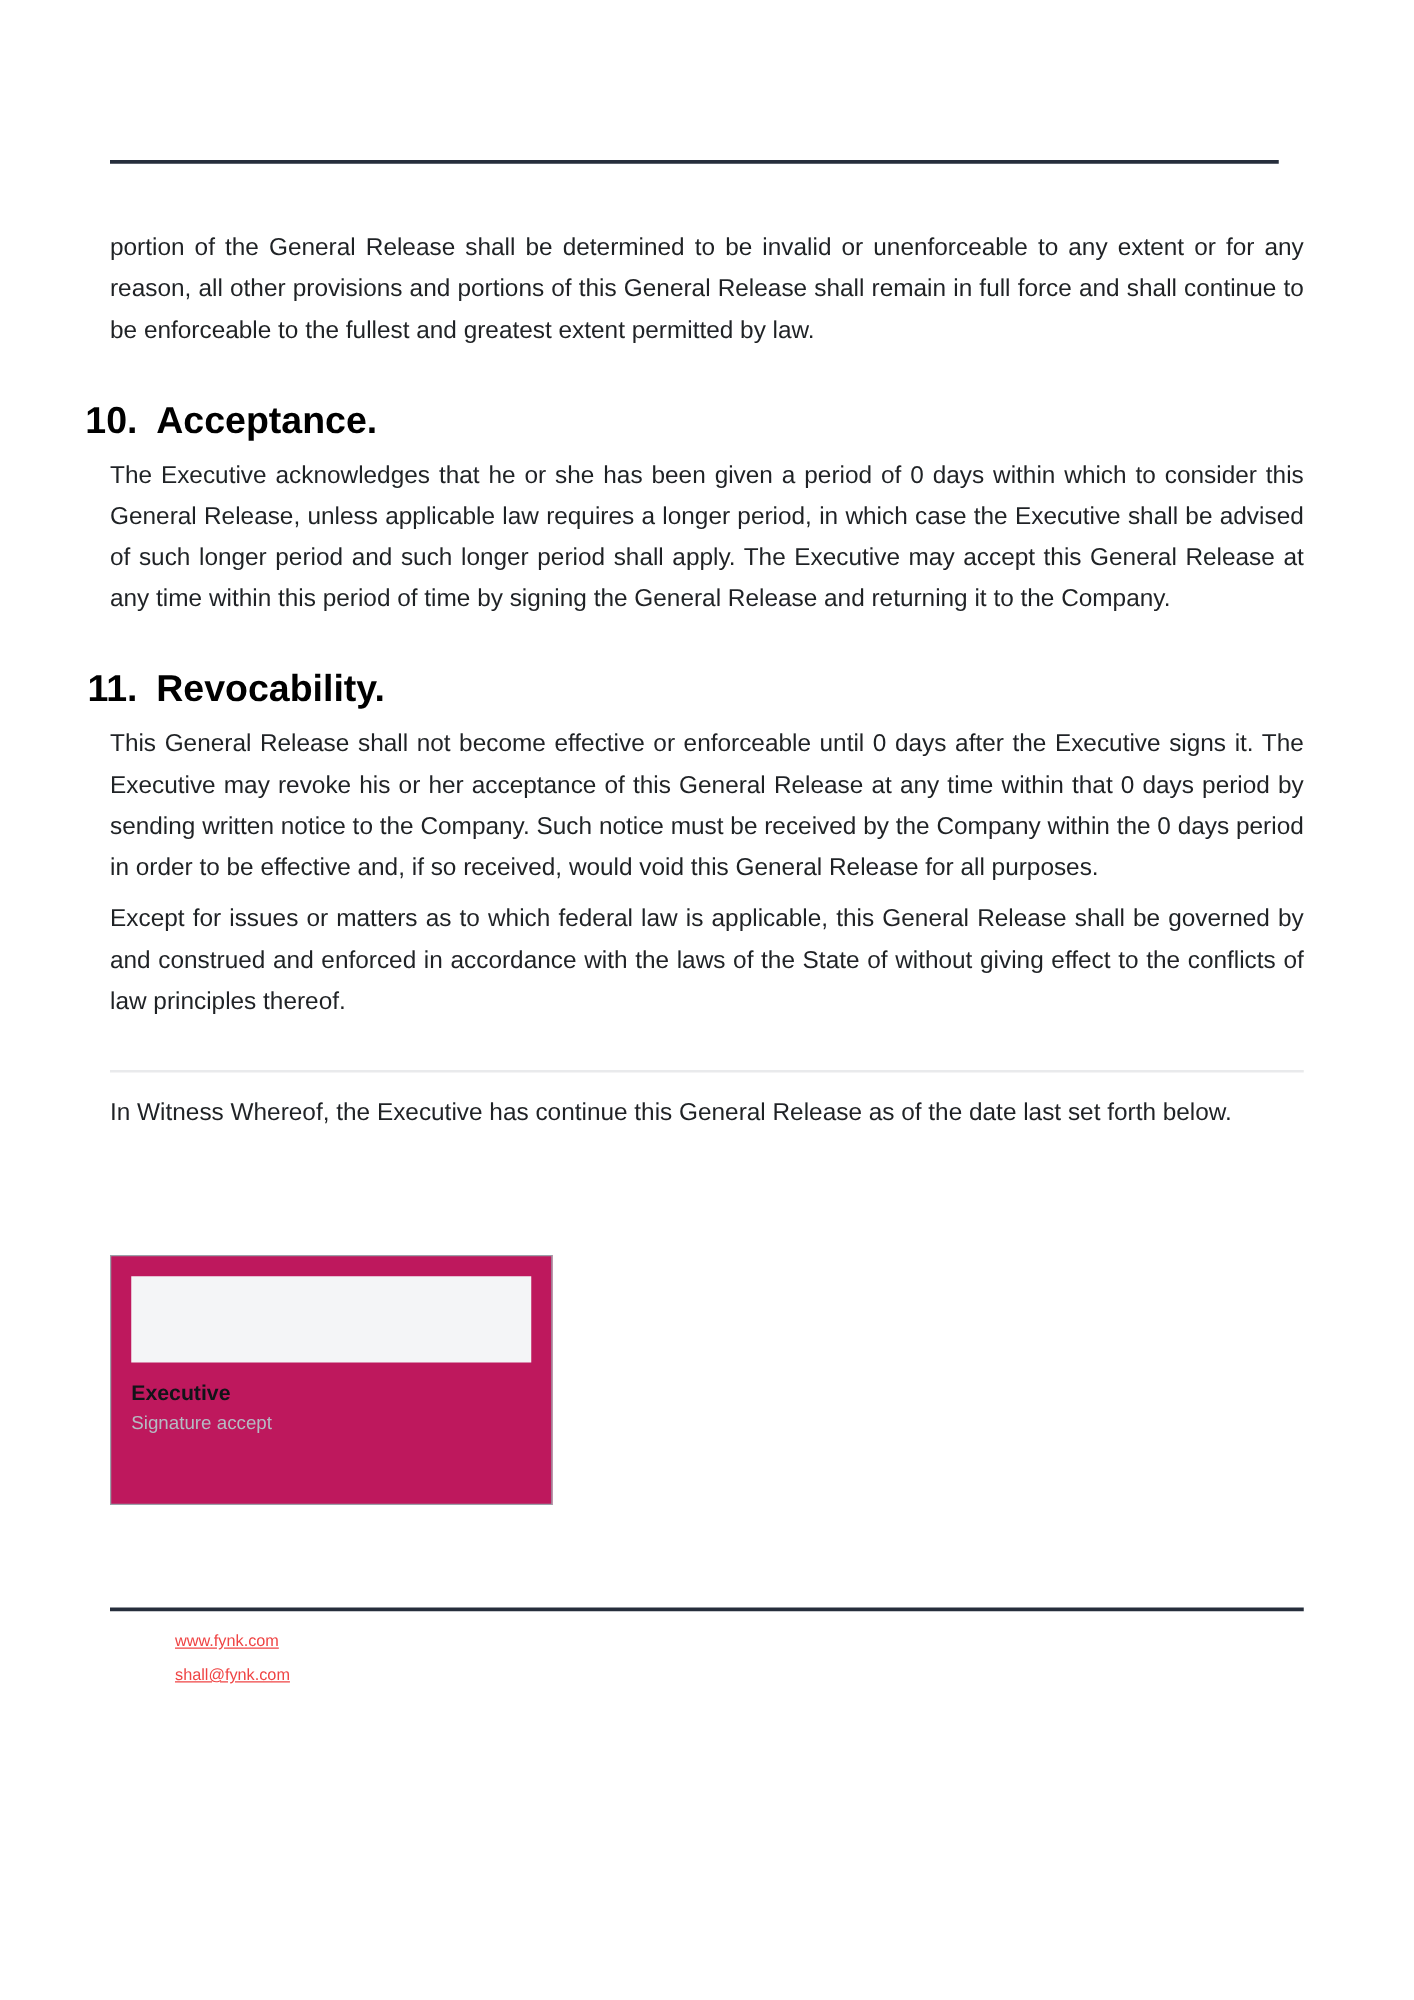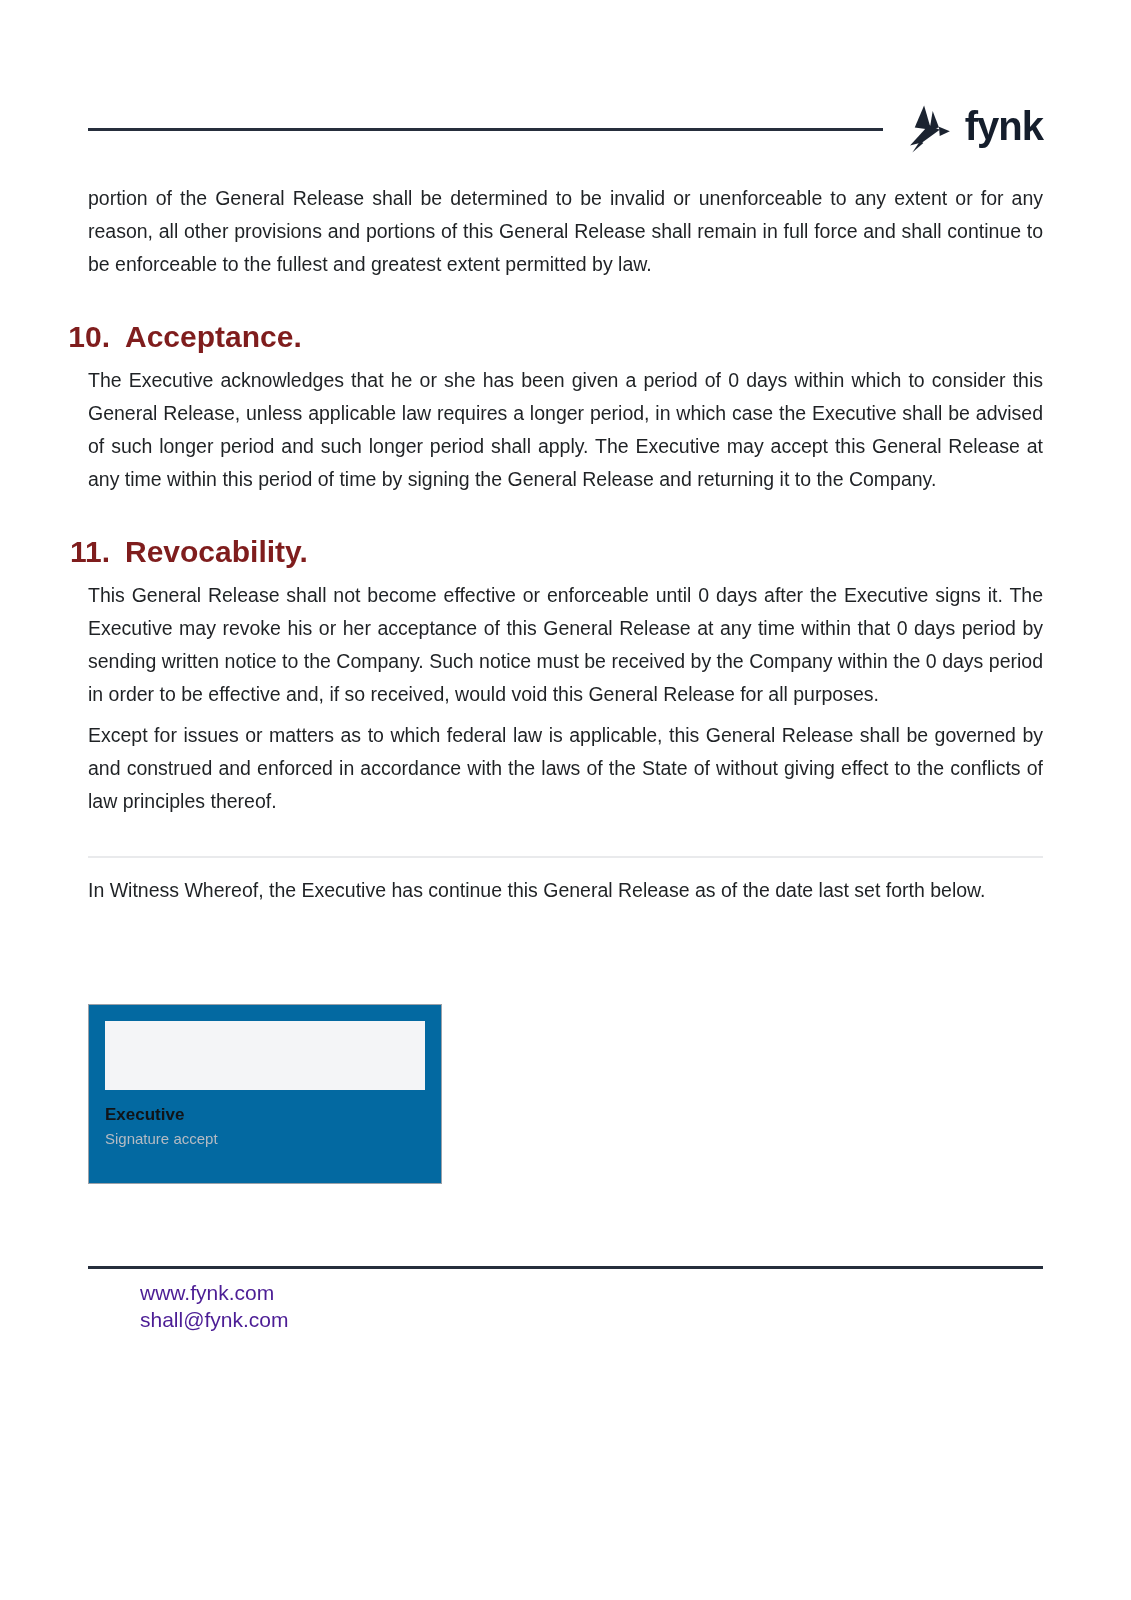--- a/index.html
+++ b/index.html
@@ -50,85 +50,74 @@
   .intro { margin-top: 24px; }
 
   
   .heading {
     display: flex;
     margin-left: -22px;
     margin-top: 37px;
     font-size: 30px;
     line-height: 38px;
     font-weight: 700;
-    color: #7f1d1d;
+    color: #000000;
   }
   .heading .h-num { min-width: 44px; text-align: right; margin-right: 15px; }
   .section-body { margin-top: 8px; }
 
   .divider {
     border: none;
     height: 2px;
     background: #e9eaec;
     margin-top: 38px;
   }
   .witness { margin-top: 16px; }
 
   
   .sig-box {
     margin-top: 97px;
     width: 354px;
-    height: 180px;
+    height: 200px;
     border: 1.5px solid #9ba1a9;
     padding: 16px;
-    background: #0369a1;
+    background: #be185d;
   }
   .sig-placeholder {
     width: 100%;
     height: 69px;
     background: #f4f5f7;
     margin-bottom: 15px;
   }
   .sig-role { font-size: 17px; font-weight: 700; color: #111418; }
   .sig-status { font-size: 15px; color: #b5bbc3; margin-top: 5px; }
 
   
   .footer-rule {
     height: 3px;
     background: #262e3c;
     margin-top: 82px;
   }
   .footer-text {
     margin-top: 10px;
     margin-left: 52px;
-    font-size: 21px;
+    font-size: 13px;
     line-height: 27px;
-    color: #4c1d95;
+    color: #ef4444;
+    text-decoration: underline;
   }
 </style>
 </head>
 <body>
 
 <div class="page">
   <div class="content">
 
     <div class="header">
       <div class="header-rule"></div>
-      <div class="brand">
-        <svg class="brand-icon" viewBox="0 0 64 64" xmlns="http://www.w3.org/2000/svg" aria-hidden="true">
-          <g fill="#1b2330">
-            <polygon points="27,2 36,33 15,30"></polygon>
-            <polygon points="38,9 46,30 34,33"></polygon>
-            <polygon points="9,53 33,27 47,33 25,49"></polygon>
-            <polygon points="46,29 60,35 47,41"></polygon>
-            <polygon points="12,62 22,47 26,50"></polygon>
-          </g>
-        </svg>
-        <span class="brand-name">fynk</span>
-      </div>
     </div>
 
     <p class="body intro">portion of the General Release shall be determined to be invalid or unenforceable to any extent or for any reason, all other provisions and portions of this General Release shall remain in full force and shall continue to be enforceable to the fullest and greatest extent permitted by law.</p>
 
     <section>
       <h2 class="heading">
         <span class="h-num">10.</span>
         <span class="h-title">Acceptance.</span>
       </h2>
       <p class="body section-body">The Executive acknowledges that he or she has been given a period of 0 days within which to consider this General Release, unless applicable law requires a longer period, in which case the Executive shall be advised of such longer period and such longer period shall apply. The Executive may accept this General Release at any time within this period of time by signing the General Release and returning it to the Company.</p>

